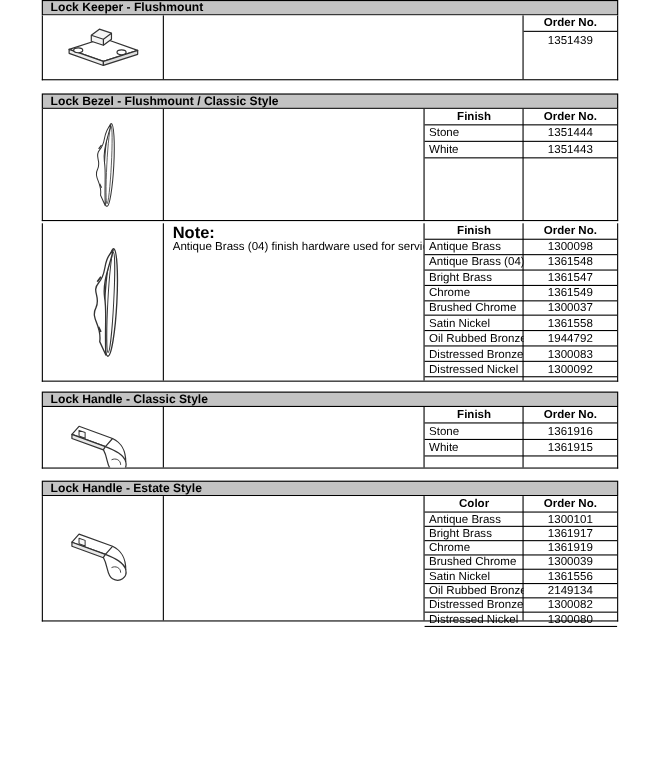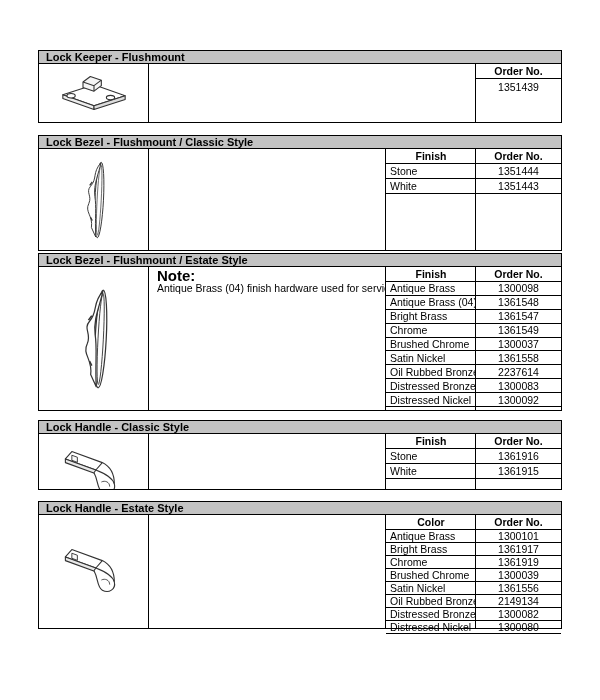--- a/index.html
+++ b/index.html
@@ -4,21 +4,21 @@
 <style>
   html,body{margin:0;padding:0;}
   body{
     width:600px;height:700px;background:#ffffff;
     font-family:"Liberation Sans", sans-serif;color:#000;
   }
   .page{position:relative;width:600px;height:700px;overflow:hidden;background:#fff;}
   .content{position:absolute;left:38px;top:0;width:524px;}
 
   section.part-section{display:block;}
-  .sec-0{margin-top:50px;}
+  .sec-0{}
   .sec-1{margin-top:12px;}
   .sec-2{margin-top:2px;}
   .sec-3{margin-top:9px;border-radius:27px;}
   .sec-4{margin-top:11px;}
 
   .sec-header{
     height:14px;background:#c3c3c3;border:1px solid #000;
     box-sizing:border-box;display:flex;align-items:center;padding-left:7px;
   }
   .sec-title{font-size:11px;font-weight:bold;line-height:11px;white-space:nowrap;}
@@ -136,23 +136,20 @@
               <div class="row data">
                 <div class="cell value-cell">White</div>
                 <div class="cell order-cell">1351443</div>
               </div>
             </div>
       </div>
     </div>
   </section>
 
   <section class="part-section sec-2 fill">
-    <div class="sec-header">
-      <span class="sec-title">Lock Bezel - Flushmount / Estate Style</span>
-    </div>
     <div class="sec-table">
       <div class="img-cell">
             <span>
               <svg viewBox="0 0 36 100" width="40" height="112" class="bezel">
                 <g fill="#fdfdfd" stroke="#333" stroke-width="1.1" stroke-linejoin="round">
                   <ellipse cx="24" cy="50" rx="5" ry="44" transform="rotate(3 24 50)"></ellipse>
                   <ellipse cx="24" cy="50" rx="2.4" ry="41" transform="rotate(3 24 50)" fill="none" stroke-width="0.8"></ellipse>
                   <path d="M26,7 C16,18 22,25 14,34 C8,41 16,45 12,54 C7,64 17,68 15,82 L20,93 C19,70 21,58 19,46 C17,32 24,18 26,7 Z" fill="#fff"></path>
                   <path d="M13,33 l3,-4 M14,70 l2,4" fill="none" stroke-width="1.4"></path>
                 </g>
@@ -188,21 +185,21 @@
               <div class="row data">
                 <div class="cell value-cell">Brushed Chrome</div>
                 <div class="cell order-cell">1300037</div>
               </div>
               <div class="row data">
                 <div class="cell value-cell">Satin Nickel</div>
                 <div class="cell order-cell">1361558</div>
               </div>
               <div class="row data">
                 <div class="cell value-cell">Oil Rubbed Bronze</div>
-                <div class="cell order-cell">2237614</div>
+                <div class="cell order-cell">1944792</div>
               </div>
               <div class="row data">
                 <div class="cell value-cell">Distressed Bronze</div>
                 <div class="cell order-cell">1300083</div>
               </div>
               <div class="row data">
                 <div class="cell value-cell">Distressed Nickel</div>
                 <div class="cell order-cell">1300092</div>
               </div>
             </div>

